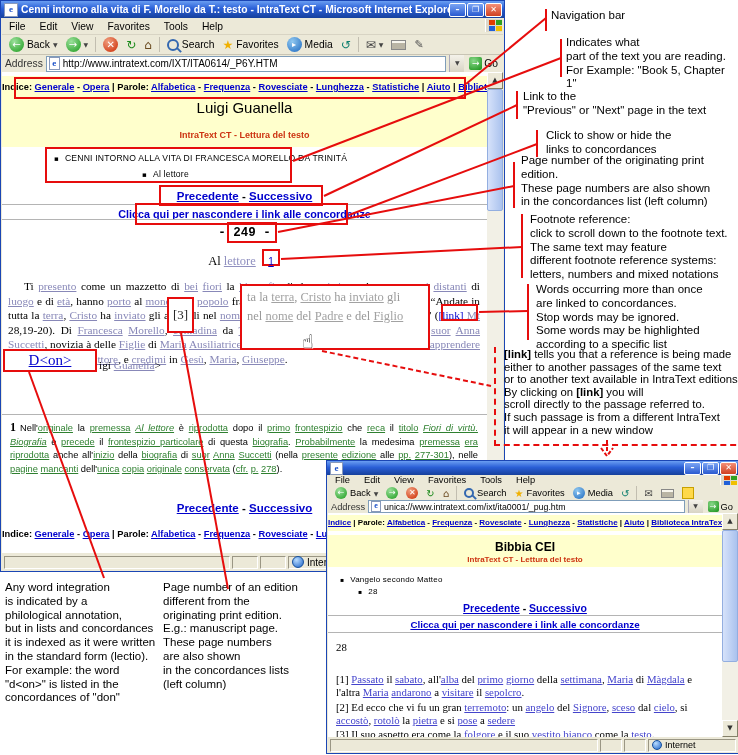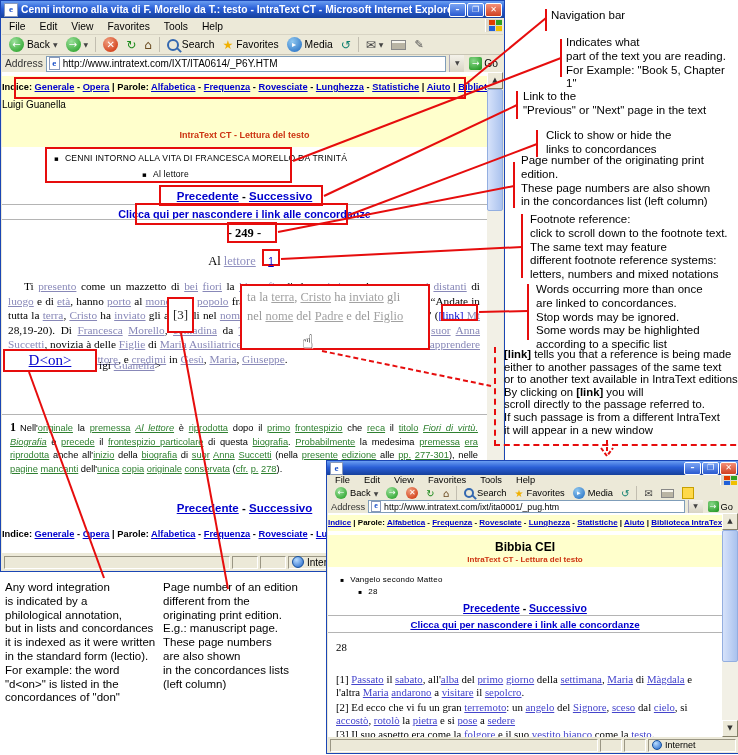--- a/index.html
+++ b/index.html
@@ -50,28 +50,28 @@
          background:radial-gradient(circle at 35% 30%,#b8dcff,#1e64c8);border:1px solid #15509e}
   .scroll{position:absolute;background:#f2f0e6}
   .sbtn{position:absolute;left:0;right:0;background:#ece9d8;border:1px solid #fff;border-right-color:#848069;border-bottom-color:#848069;
         text-align:center;color:#333;font-size:7px;line-height:14px;font-family:"DejaVu Sans",sans-serif}
   .sthumb{position:absolute;left:0;right:0;background:linear-gradient(90deg,#d6e2fa,#aac2ee);border:1px solid #93aee0;border-radius:2px}
   
   .band{position:absolute;background:#ffffcc}
   .navline{position:absolute;left:0;right:0;text-align:center;font-size:9.3px;font-weight:bold;white-space:nowrap}
   .lk{color:#0000cc;text-decoration:underline}
   .nb{font-weight:bold}
-  .author{position:absolute;left:0;right:0;font-size:10px}
+  .author{position:absolute;left:0;right:0;text-align:center;font-size:15px}
   .h1{position:absolute;left:0;right:0;text-align:center;font-size:14.5px;font-weight:bold}
   .sub{position:absolute;left:0;right:0;text-align:center;font-size:9px;font-weight:bold;color:#cc3311}
   .oli{position:absolute;font-size:8.6px;white-space:nowrap;letter-spacing:.2px}
   .blt{font-family:"DejaVu Sans",sans-serif;font-size:7px;margin-right:6px}
   .pn{position:absolute;left:0;right:16px;text-align:center;font-size:11.5px;font-weight:bold}
   .hr{position:absolute;left:0;right:16px;height:1px;background:#b4b4b4}
-  .pgnum{position:absolute;left:0;right:16px;text-align:center;font-family:Liberation Serif, serif;font-size:12.5px;font-weight:bold}
+  .pgnum{position:absolute;left:0;right:16px;text-align:center;font-family:Liberation Mono, monospace;font-size:12.5px;font-weight:bold}
   .lettore{position:absolute;left:0;width:460px;text-align:center;font-family:"Liberation Serif",serif;font-size:12.5px}
   .plk2{color:#9090c0;text-decoration:underline}
   .para{position:absolute;font-family:"Liberation Serif",serif;font-size:11.3px;line-height:14.5px;text-align:justify;text-indent:16px}
   .plink{color:#8888b8;text-decoration:underline}
   .sig{position:absolute;font-family:"Liberation Serif",serif;font-size:11.3px}
   .fnote{position:absolute;font-size:9.3px;line-height:13.5px;text-align:justify}
   .fnum{font-family:"Liberation Serif",serif;font-size:12px;font-weight:bold;margin-right:4px}
   .flink{color:#2f8030;text-decoration:underline}
   .fi{font-style:italic}
   .verse{position:absolute;font-family:"Liberation Serif",serif;font-size:10.8px;line-height:13px}
@@ -296,21 +296,21 @@
         <span class="prn" style="width:11px;height:7px"></span>
       </span>
     <span class="tbtn">
         <span class="note"></span>
       </span>
   </div>
   <div class="addrbar" style="top:39px;height:13px;font-size:9.3px">
     <span style="color:#333">Address</span>
     <span class="afield" style="height:11px;font-size:8.8px">
       <span class="aico" style="width:8px;height:9px;line-height:8px;font-size:8px">e</span>
-      <span>http://www.intratext.com/ixt/ita0001/_pug.htm</span>
+      <span>unica://www.intratext.com/ixt/ita0001/_pug.htm</span>
     </span>
     <span class="adrop dn" style="line-height:12px">▼</span>
     <span class="gob">
       <span class="goar" style="width:11px;height:11px;line-height:11px;font-size:8px">→</span>
       <span>Go</span>
     </span>
   </div>
   <div class="client" style="left:1px;top:52px;width:410px;height:224px">
     <div class="band" style="left:0;top:2px;width:394px;height:16px"></div>
     <div class="navline" style="top:5px;width:394px;left:0;right:auto;font-size:8px"><span class="lk">Indice</span><span> | </span><span class="nb">Parole</span><span>: </span><span class="lk">Alfabetica</span><span> - </span><span class="lk">Frequenza</span><span> - </span><span class="lk">Rovesciate</span><span> - </span><span class="lk">Lunghezza</span><span> - </span><span class="lk">Statistiche</span><span> | </span><span class="lk">Aiuto</span><span> | </span><span class="lk">Biblioteca IntraText</span></div>

